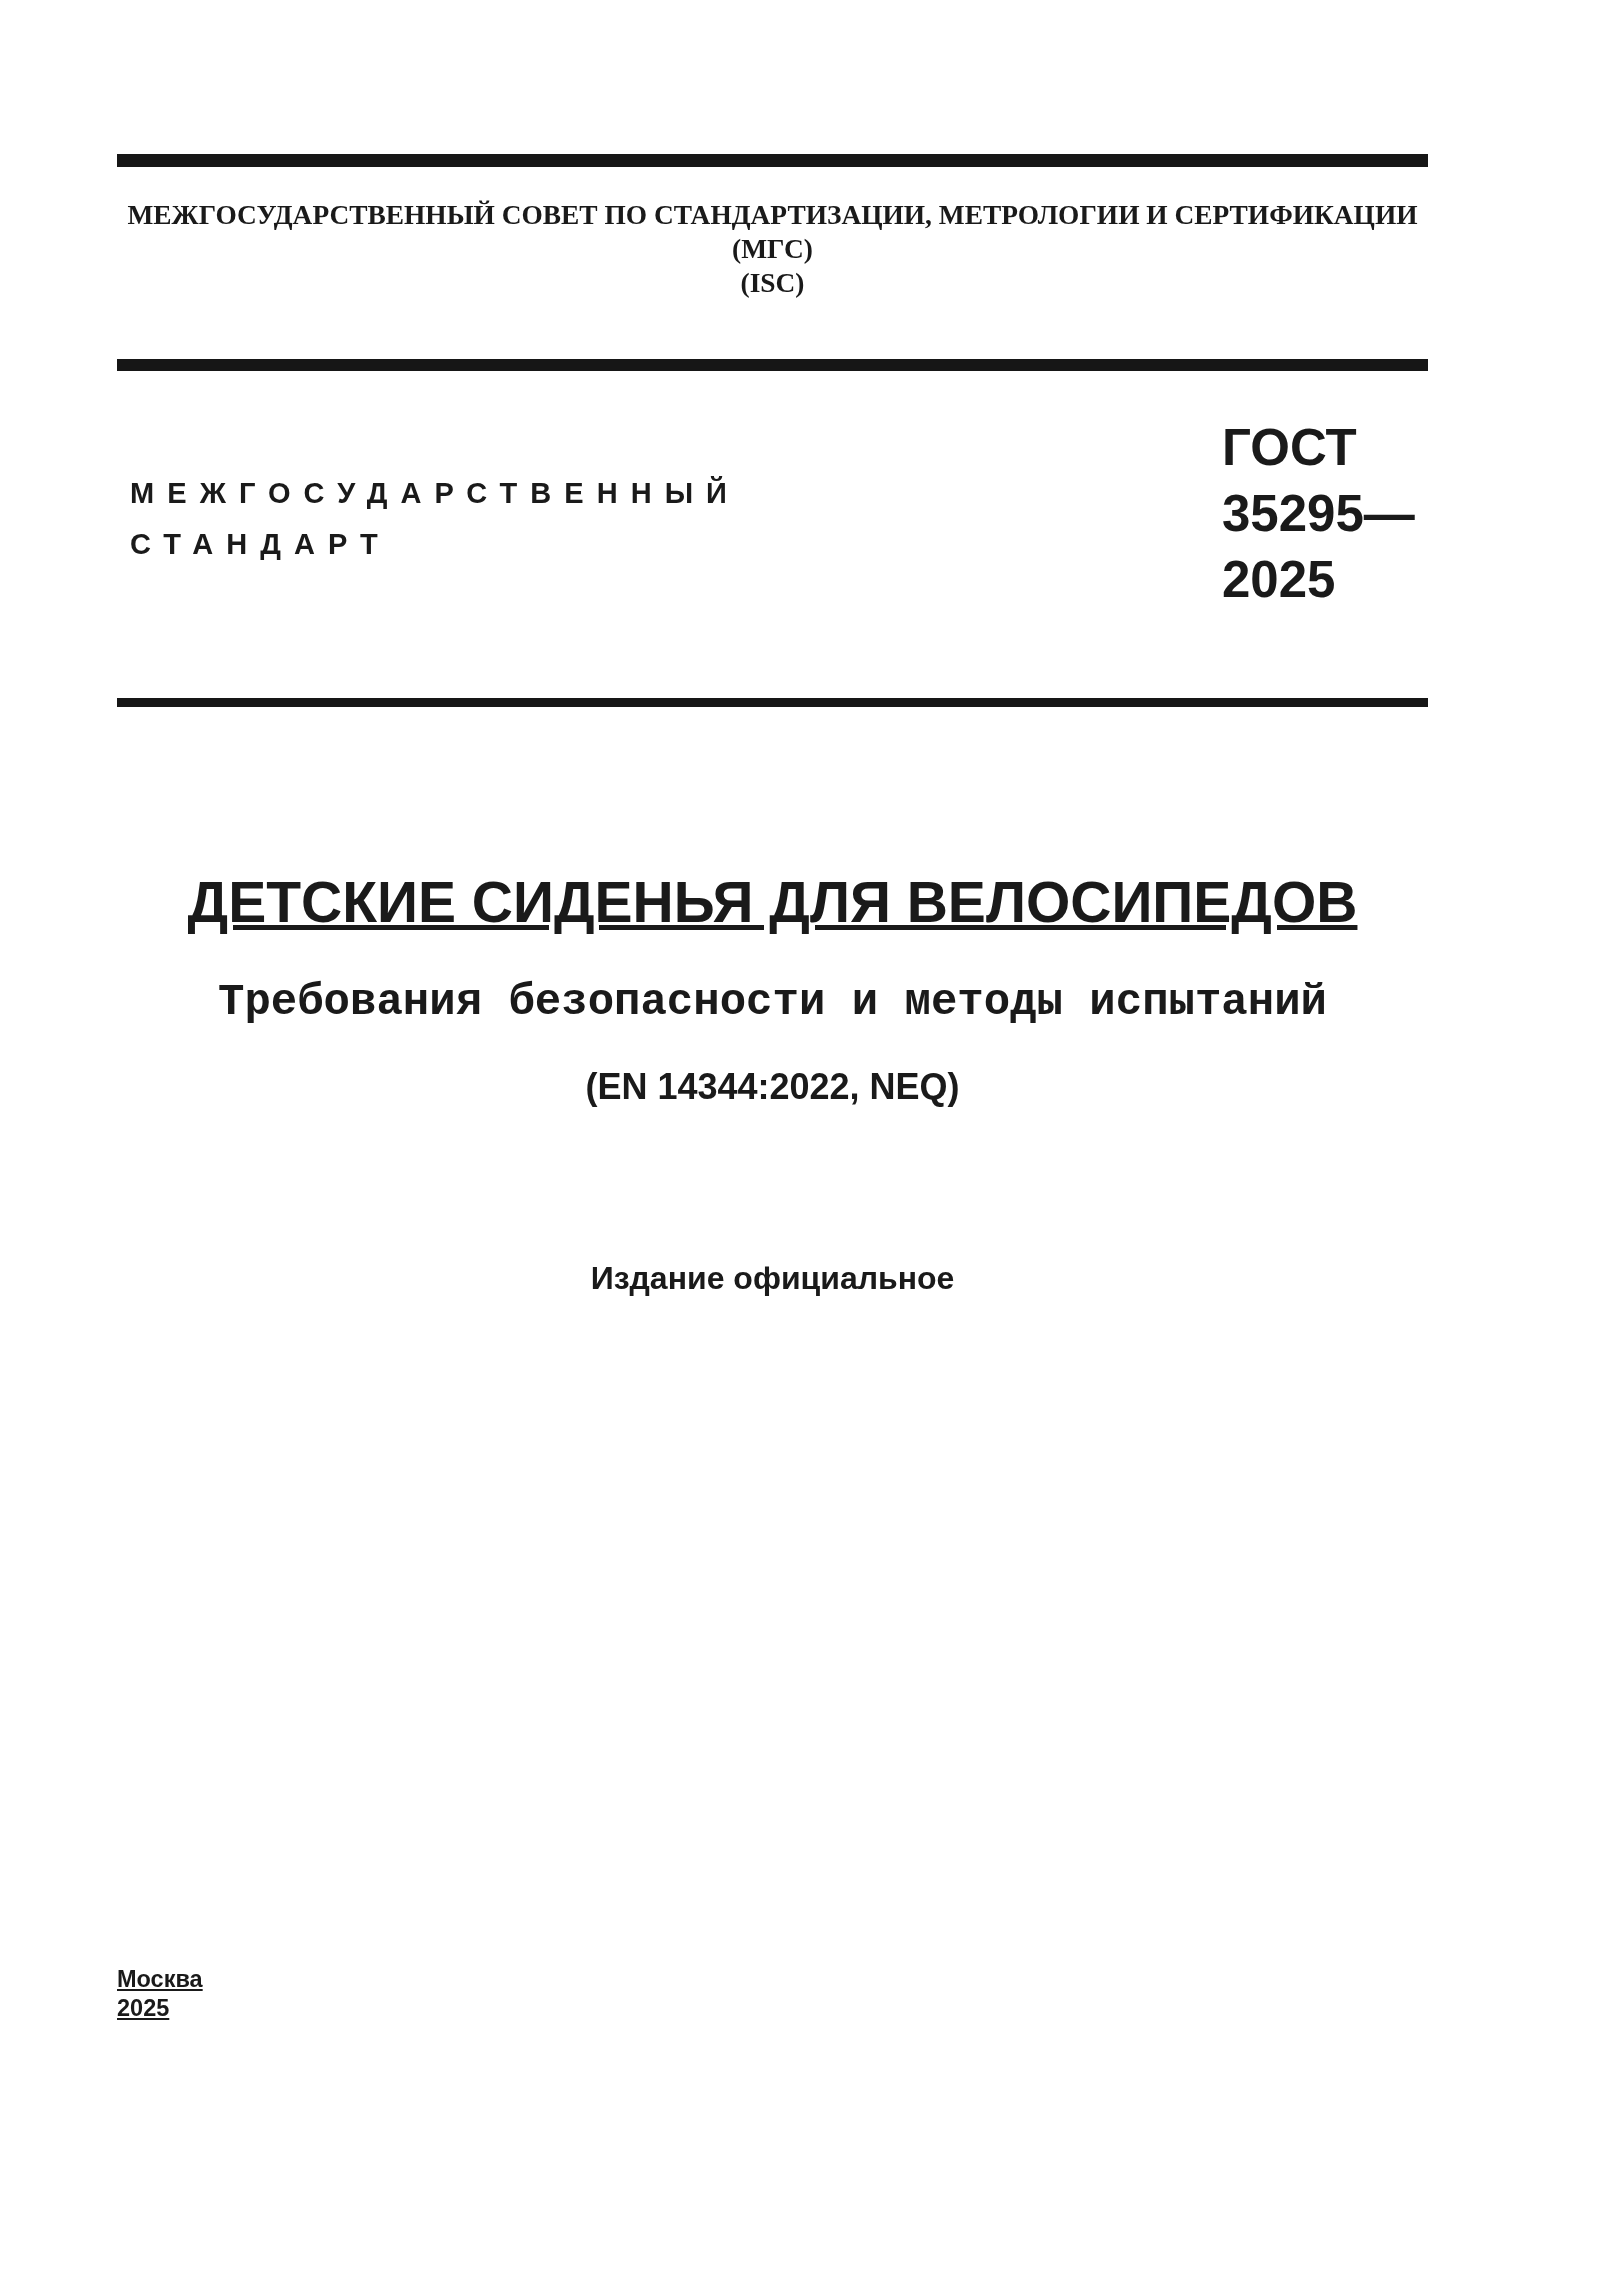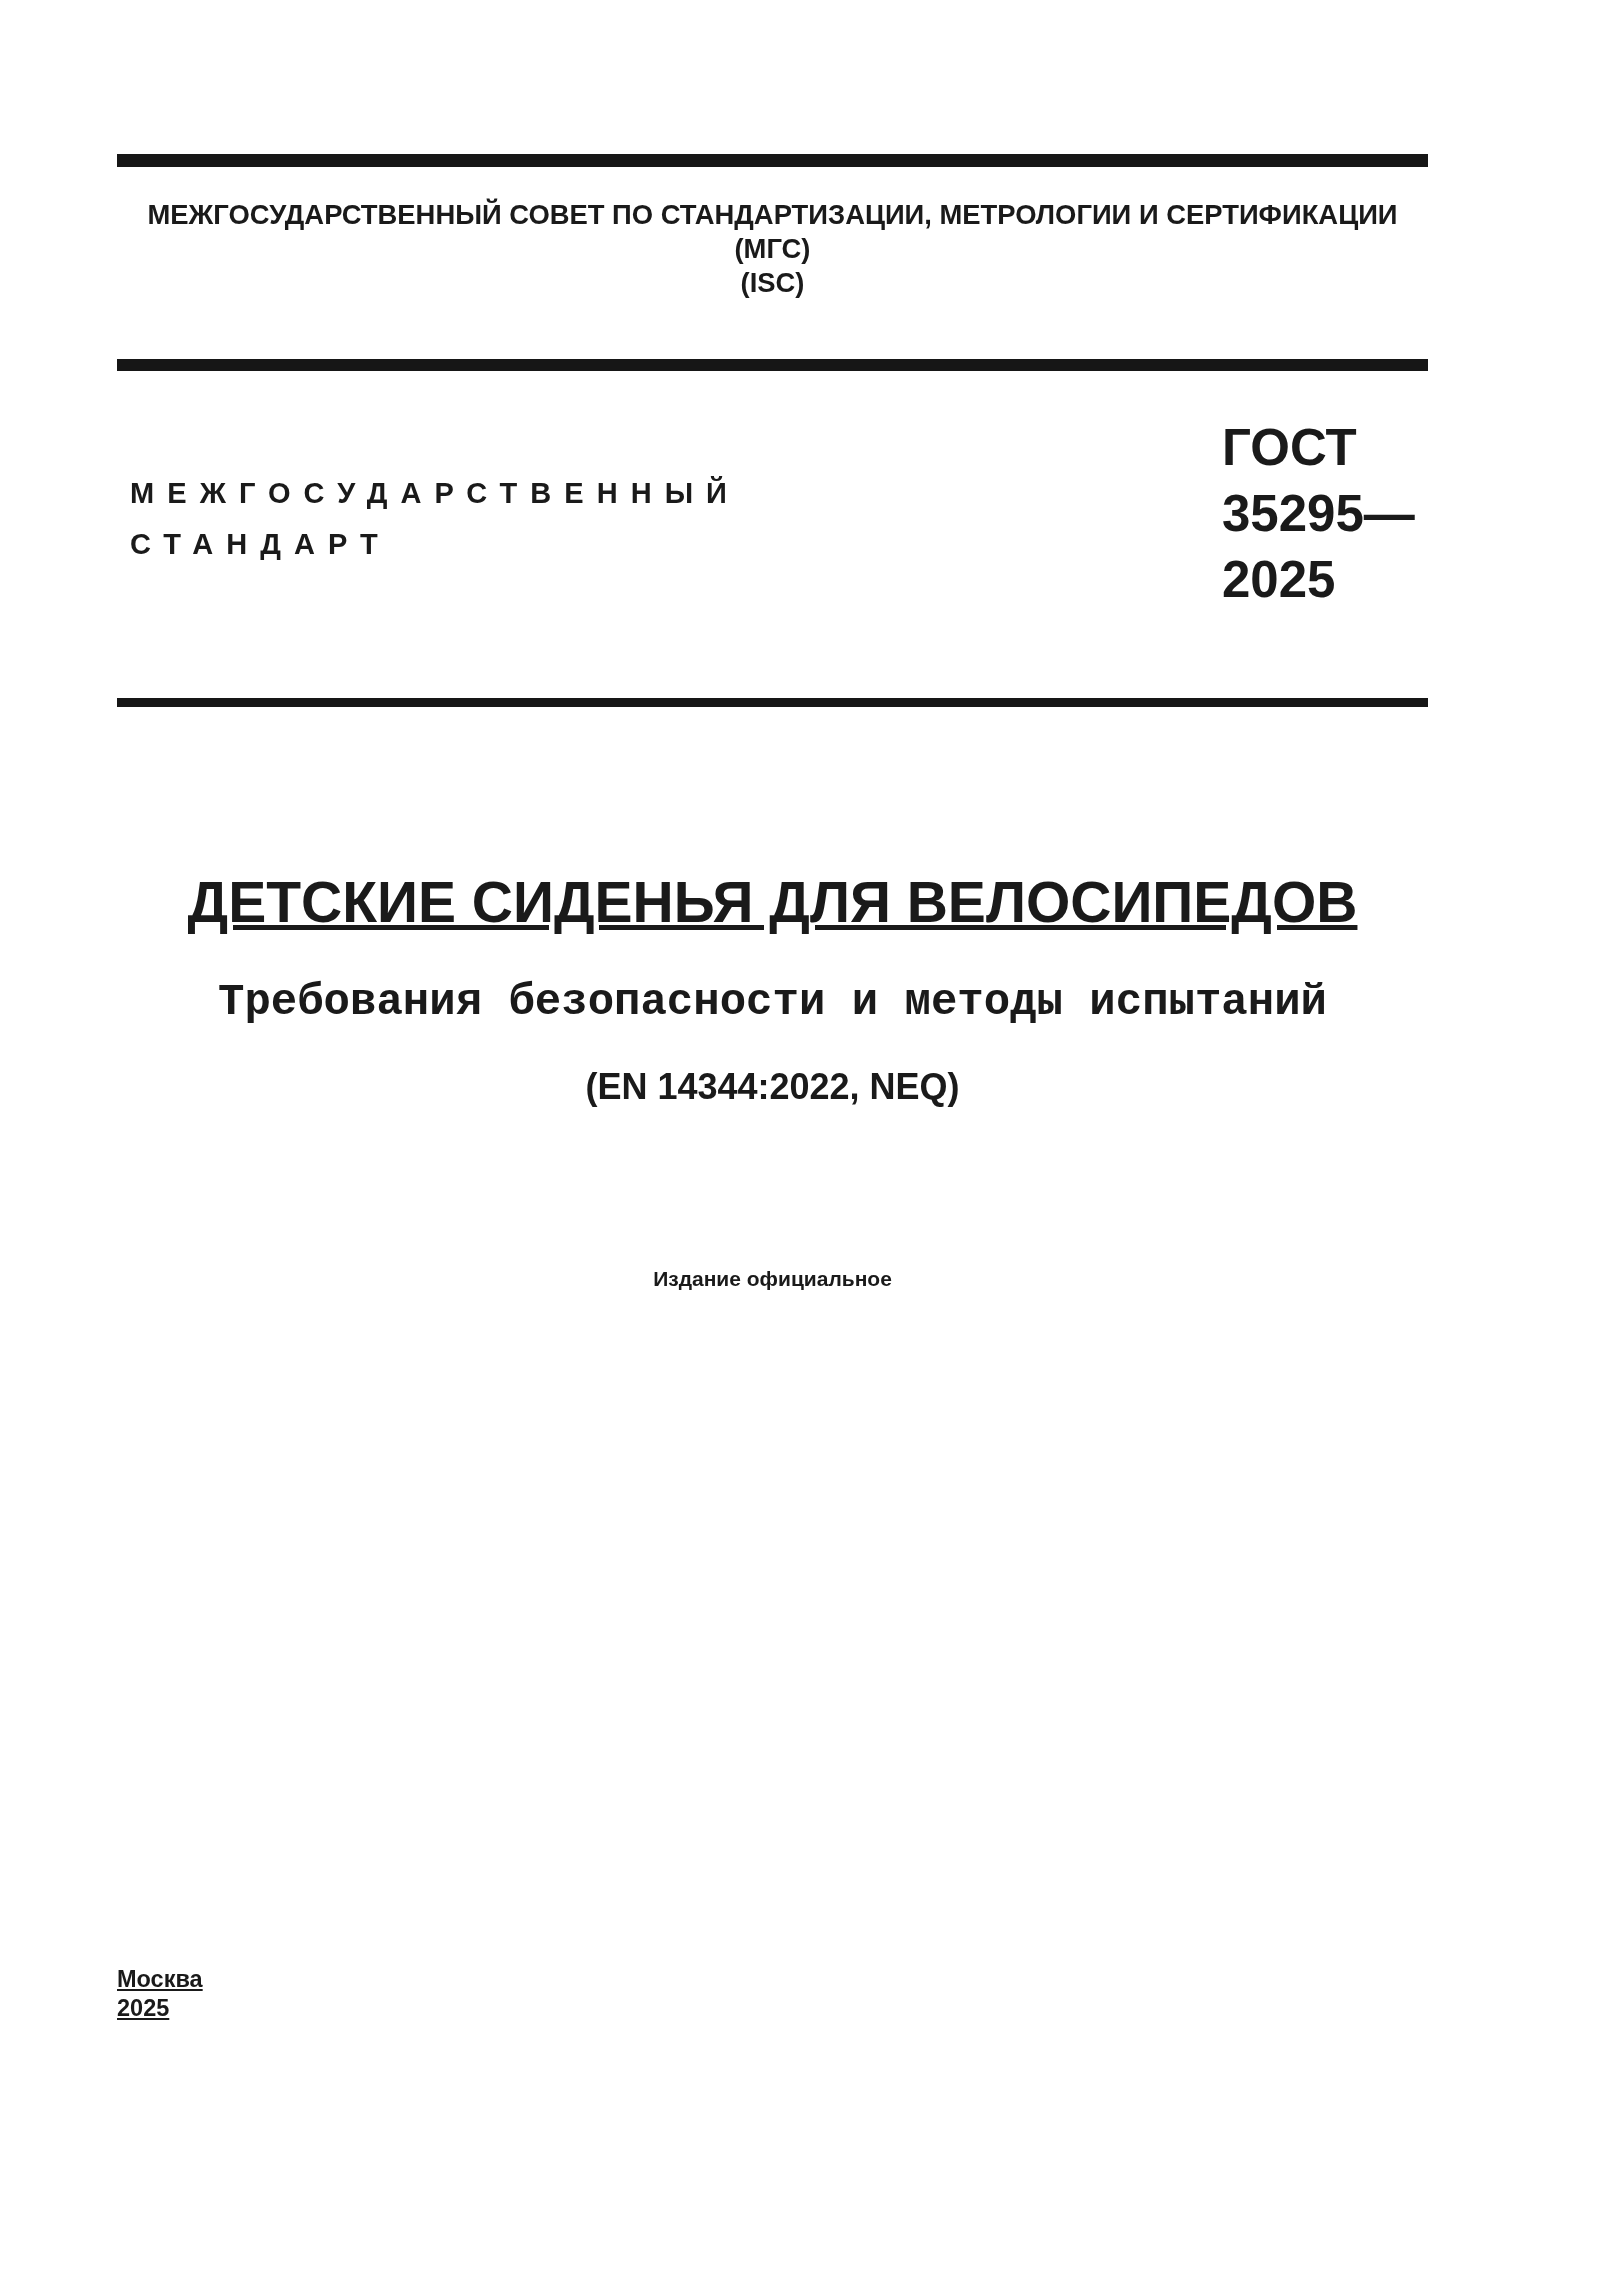--- a/index.html
+++ b/index.html
@@ -28,20 +28,21 @@
   .rule-3 { top: 698px; height: 8.8px; }
 
   .council {
     position: absolute;
     left: 117px;
     top: 198px;
     width: 1311px;
     text-align: center;
     font-size: 27.4px;
     line-height: 34px;
+    font-family: Liberation Serif, serif;
   }
   .council .c-line { white-space: nowrap; }
 
   .standard-type {
     position: absolute;
     left: 117px;
     top: 468px;
     width: 1025px;
     font-size: 29px;
     line-height: 51px;
@@ -94,21 +95,21 @@
     font-size: 36px;
     line-height: 43px;
     white-space: nowrap;
   }
   .edition-note {
     position: absolute;
     left: 117px;
     top: 1259px;
     width: 1311px;
     text-align: center;
-    font-size: 21px;
+    font-size: 32px;
     line-height: 39px;
   }
   .imprint {
     position: absolute;
     left: 117px;
     top: 1965px;
     width: 1311px;
     font-size: 23.5px;
     line-height: 29px;
     text-decoration: underline;

